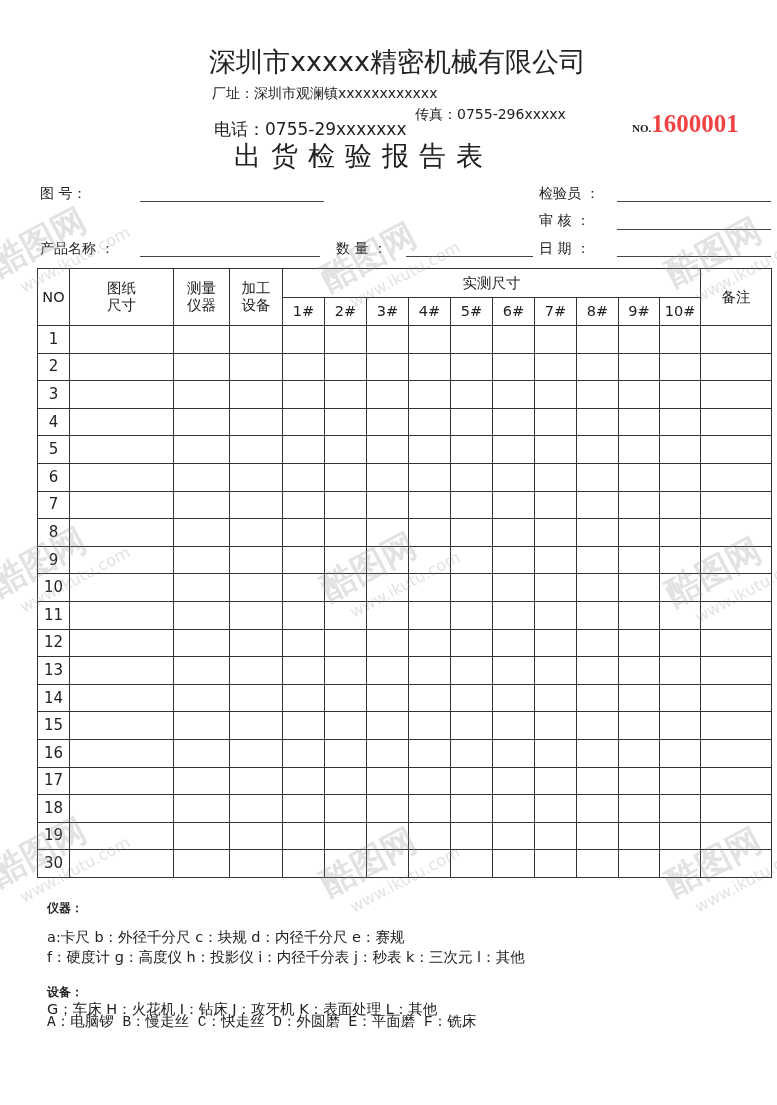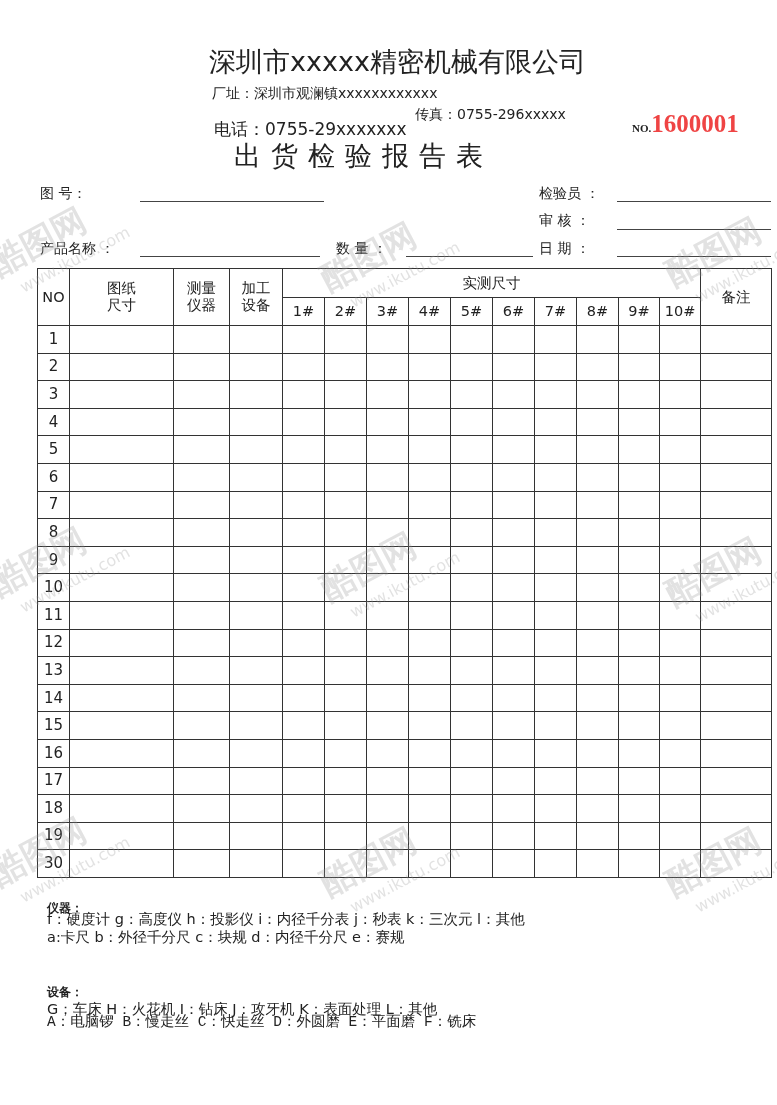--- a/index.html
+++ b/index.html
@@ -452,21 +452,21 @@
         <td></td>
         <td></td>
         <td></td>
         <td></td>
       </tr>
     </tbody>
 </table>
 
 <div class="abs legend-h" style="top:900px;">仪器：</div>
 <div class="abs legend-l" style="top:928px;">a:卡尺   b：外径千分尺  c：块规  d：内径千分尺  e：赛规</div>
-<div class="abs legend-l" style="top:910px;">f：硬度计  g：高度仪  h：投影仪  i：内径千分表  j：秒表  k：三次元  l：其他</div>
+<div class="abs legend-l" style="top:948px;">f：硬度计  g：高度仪  h：投影仪  i：内径千分表  j：秒表  k：三次元  l：其他</div>
 <div class="abs legend-h" style="top:984px;">设备：</div>
 <div class="abs legend-l" style="top:1012px;font-family:Liberation Mono, monospace;">A：电脑锣  B：慢走丝  C：快走丝  D：外圆磨  E：平面磨  F：铣床</div>
 <div class="abs legend-l" style="top:1000px;">G；车床  H：火花机  I：钻床  J：攻牙机  K：表面处理  L：其他</div>
 
 <div class="wm" style="left:-10px; top:210px;"><span>酷图网</span><small>www.ikutu.com</small></div>
 <div class="wm" style="left:320px; top:225px;"><span>酷图网</span><small>www.ikutu.com</small></div>
 <div class="wm" style="left:665px; top:220px;"><span>酷图网</span><small>www.ikutu.com</small></div>
 <div class="wm" style="left:-10px; top:530px;"><span>酷图网</span><small>www.ikutu.com</small></div>
 <div class="wm" style="left:320px; top:535px;"><span>酷图网</span><small>www.ikutu.com</small></div>
 <div class="wm" style="left:665px; top:540px;"><span>酷图网</span><small>www.ikutu.com</small></div>

